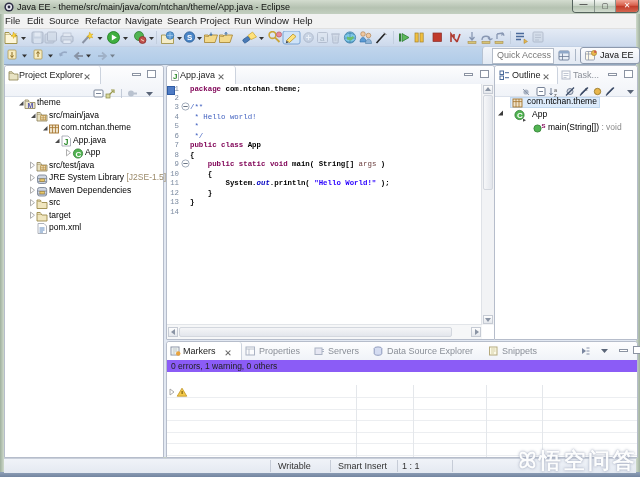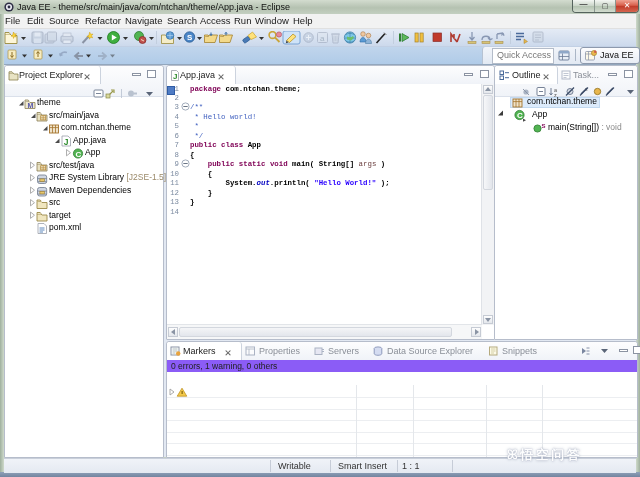--- a/index.html
+++ b/index.html
@@ -63,22 +63,22 @@
 .fld{color:#0000c0;font-style:italic;}
 .ttxt{font-size:9px;color:#8a8f98;}
 .vgl{top:1px;height:10px;width:1px;background:#d7dbe2;}
 .hgl{left:0;right:0;height:1px;background:#eceef1;}
 
 #statusbar{left:4px;top:458px;width:632px;height:14px;background:linear-gradient(#f0f3f8,#e4e9f1);
  border-top:1px solid #c9cfda;font-size:9px;color:#333;}
 #statusbar .st{position:absolute;top:1.5px;}
 .ssep{position:absolute;top:1px;width:1px;height:12px;background:#c6ccd7;}
 
-#wm{left:507px;top:446px;width:130px;height:26px;font-size:13px;font-weight:bold;
- color:rgba(255,255,255,0.97);letter-spacing:2.5px;text-shadow:0 0 3px rgba(148,158,180,.85),0 0 1px rgba(148,158,180,.6);}
+#wm{left:507px;top:446px;width:130px;height:26px;font-size:22px;font-weight:bold;
+ color:rgba(255,255,255,0.97);letter-spacing:2.5px;text-shadow:0 0 3px rgba(148,158,180,.85),0 0 1px rgba(148,158,180,.6);text-align:right;}
 </style>
 </head>
 <body>
 <div class="abs" id="titlebar">
  <svg class="abs" id="title-ico" viewBox="0 0 10 10">
       <circle cx="5" cy="5" r="4.6" fill="#2d2d44"></circle>
       <circle cx="5" cy="5" r="3.1" fill="#e8e8f0"></circle>
       <circle cx="5" cy="5" r="1.4" fill="#2d2d44"></circle>
     </svg>
  <span class="abs" id="title-txt">Java EE - theme/src/main/java/com/ntchan/theme/App.java - Eclipse</span>
@@ -97,21 +97,21 @@
 <div class="abs" id="lframe"></div>
 <div class="abs" id="rframe"></div>
 <div class="abs" id="bframe"></div>
 <div class="abs" id="menubar">
  <span style="left:1px">File</span>
     <span style="left:23px">Edit</span>
     <span style="left:45px">Source</span>
  <span style="left:81px">Refactor</span>
     <span style="left:121px">Navigate</span>
     <span style="left:163px">Search</span>
- <span style="left:196px">Access</span>
+ <span style="left:196px">Project</span>
     <span style="left:230px">Run</span>
     <span style="left:251px">Window</span>
  <span style="left:289px">Help</span>
 </div>
 <div class="abs" id="tb1">
 <svg class="abs" style="left:0;top:2px" width="560" height="14" viewBox="0 0 560 14">
  <g id="g-new" transform="translate(0,0)">
   <path d="M1 3h5l1.5 1.5H13v8H1z" fill="#fdf6d8" stroke="#9a8a3a" stroke-width=".9"></path>
   <path d="M1 3V1.5h4l1 1.2" fill="#fdf6d8" stroke="#9a8a3a" stroke-width=".9"></path>
   <path d="M9.5 1l1 2 2-0.3-1.4 1.6 1.2 1.7-2-.5-.8 1.9-.4-2.1-2.1-.2 1.8-1.2z" fill="#ffd83a" stroke="#c89a10" stroke-width=".5"></path>

